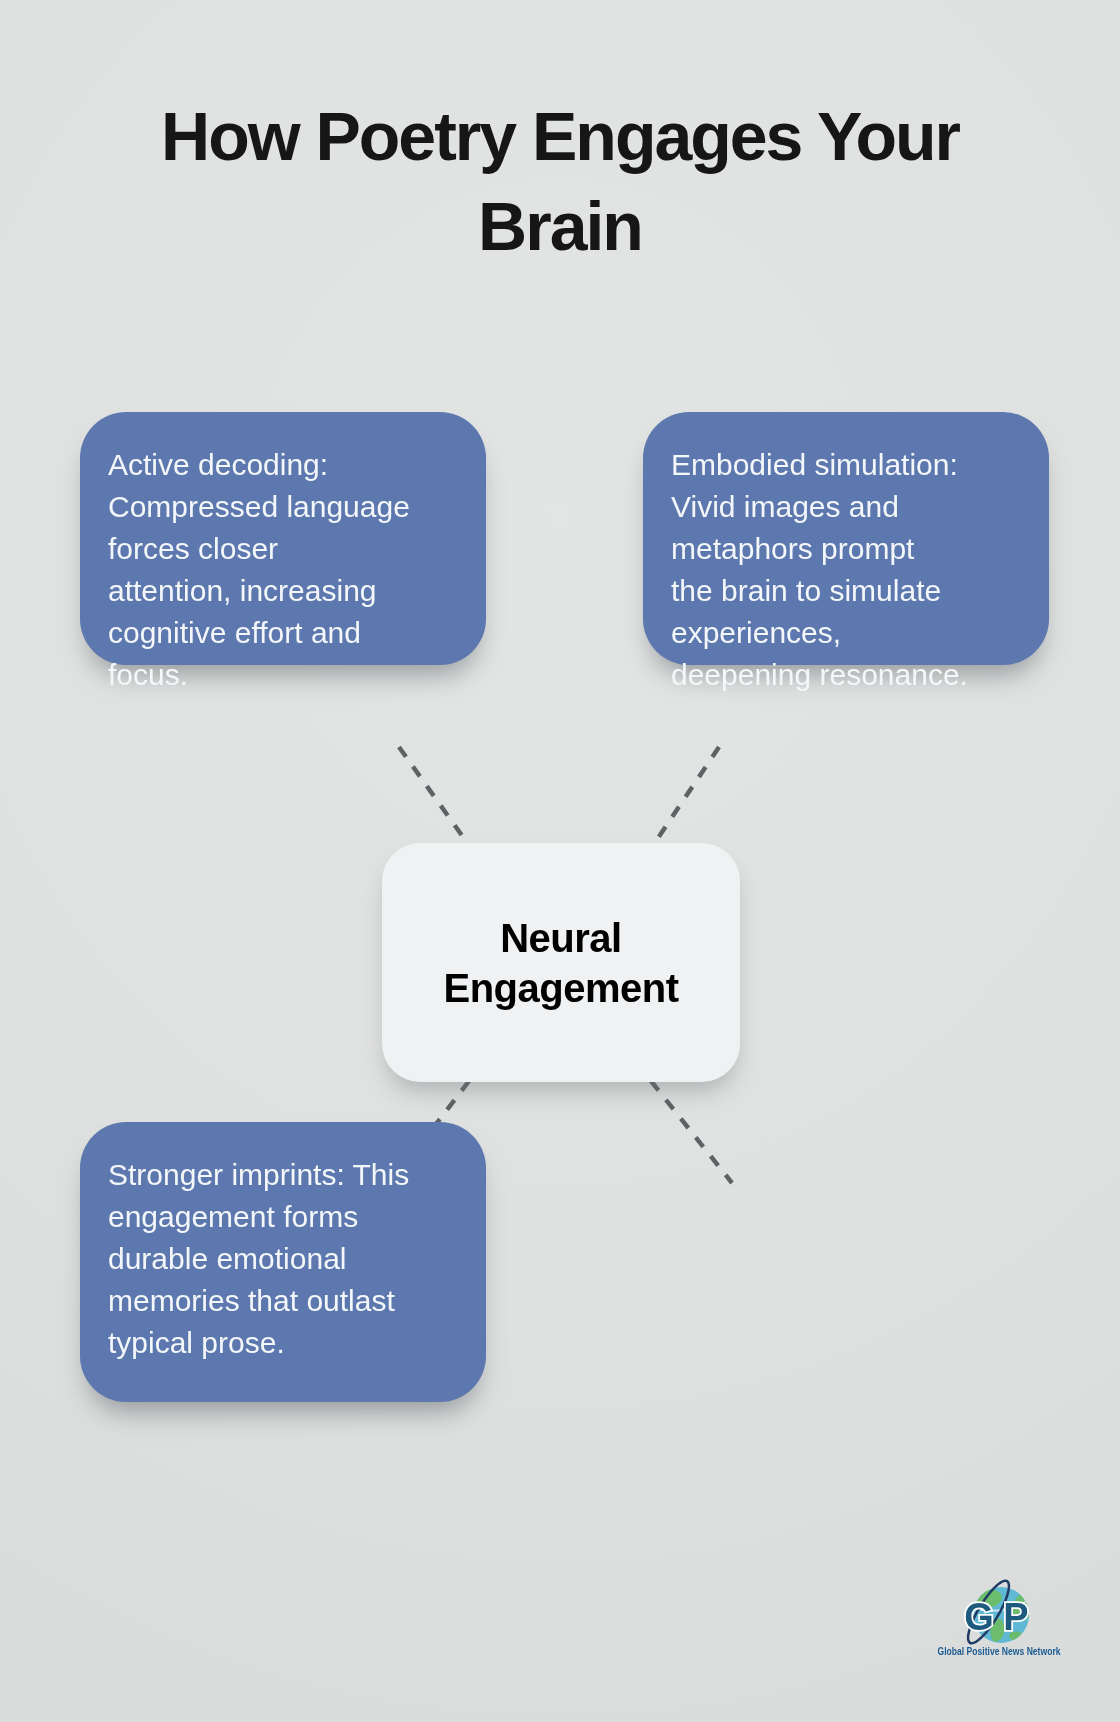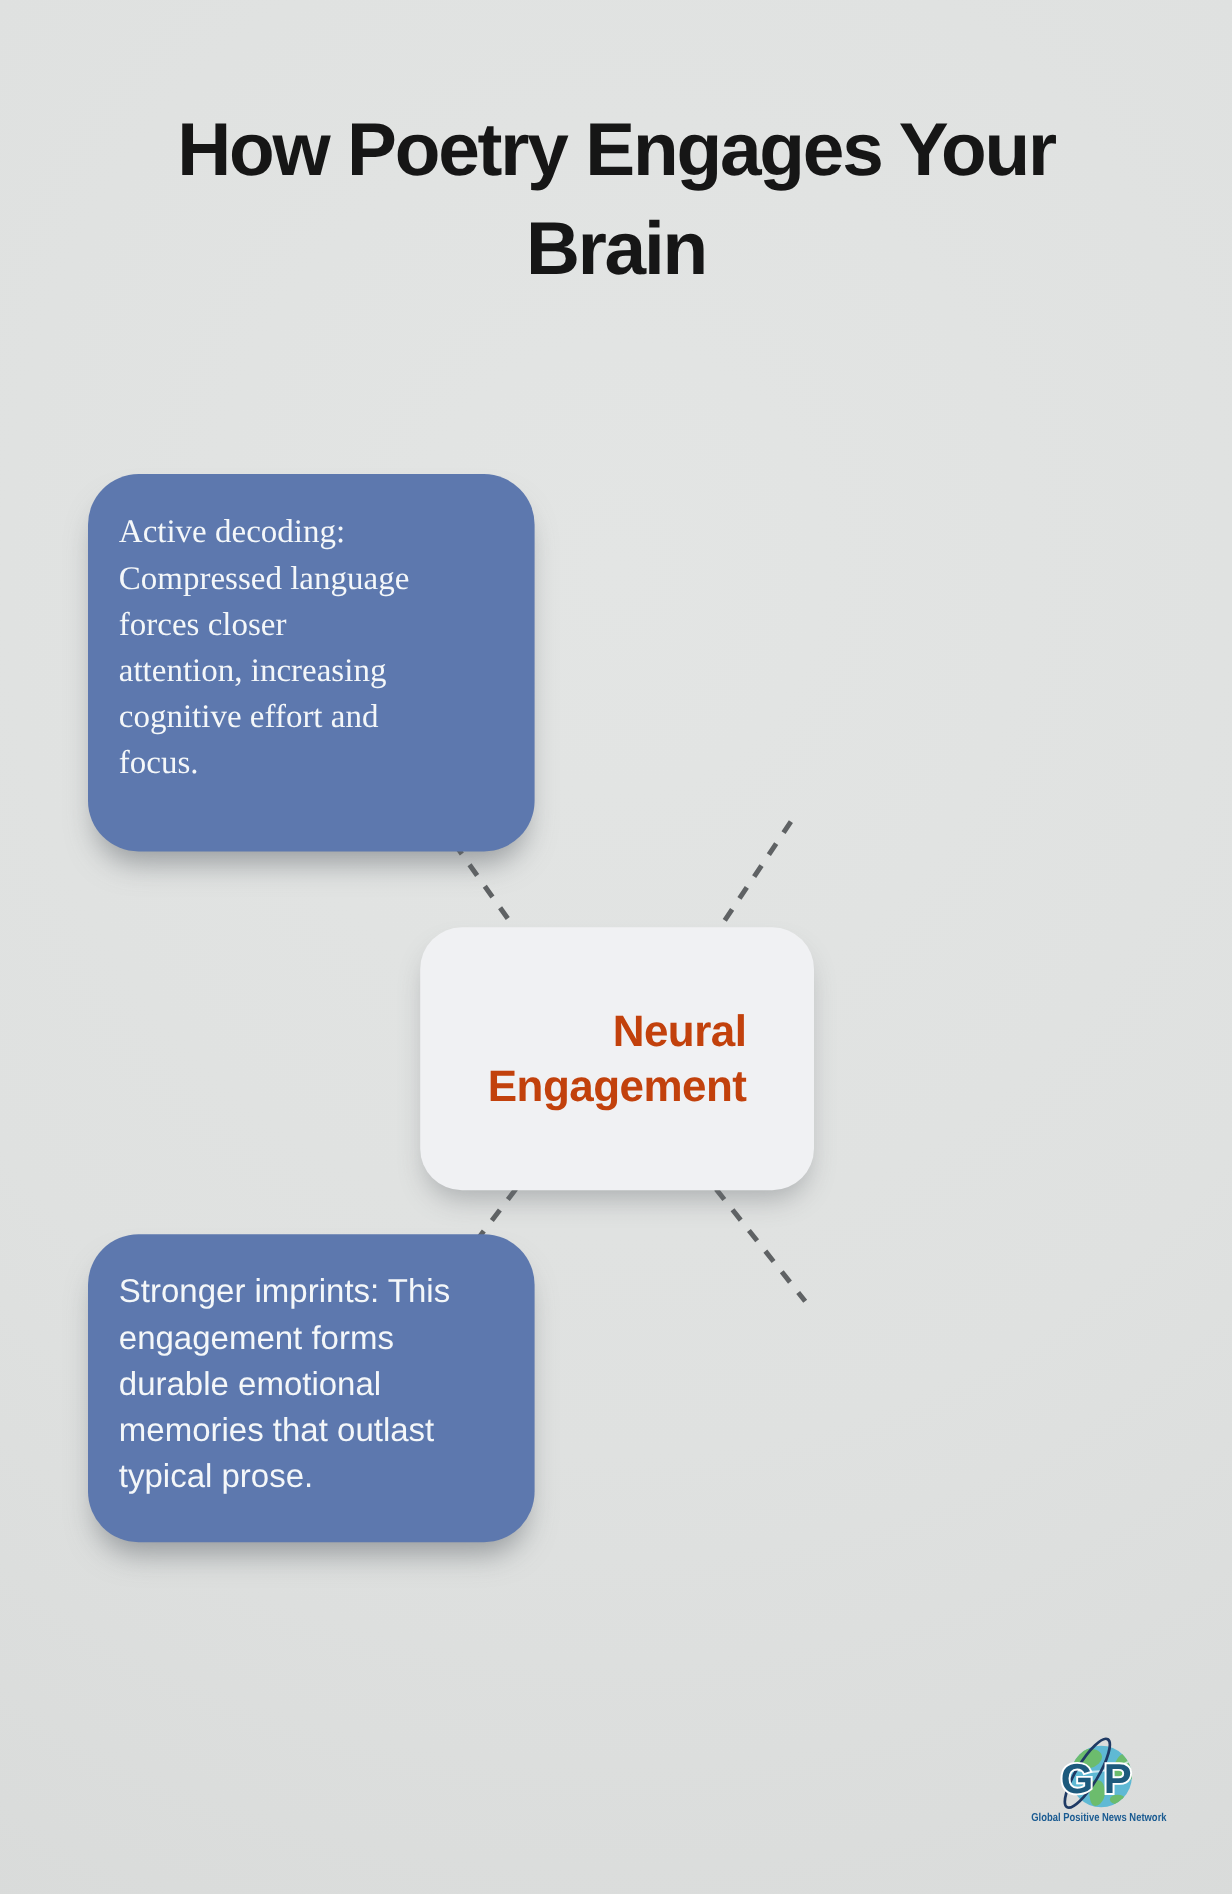--- a/index.html
+++ b/index.html
@@ -27,42 +27,42 @@
   }
   .node{
     position:absolute;
     width:406px;
     background:#5d78ae;
     border-radius:46px;
     box-shadow:0 18px 26px -8px rgba(95,100,106,0.55);
     box-sizing:border-box;
     padding:32px 28px 0 28px;
   }
-  .node-tl,.node-tr{top:431px;height:343px;font-family:Liberation Serif, serif;}
+  .node-tl,.node-tr{top:412px;height:253px;}
   .node-bl,.node-br{top:1122px;height:280px;}
   .node-tl,.node-bl{left:80px;}
   .node-tr,.node-br{left:643px;}
   .node-text{
     margin:0;
     color:#f4f7f9;
     font-size:30px;line-height:42px;
     white-space:pre-line;
   }
   .center-node{
     position:absolute;left:382px;top:843px;
     width:358px;height:239px;
     background:#f0f1f3;
     border-radius:38px;
     box-shadow:0 14px 24px -6px rgba(110,115,120,0.45);
     display:flex;align-items:center;justify-content:center;
   }
   .center-text{
     margin:0;
-    text-align:right;
-    color:#c2410c;
+    text-align:center;
+    color:#000000;
     font-weight:700;
     font-size:40px;line-height:50px;
     letter-spacing:-0.5px;
     white-space:pre-line;
   }
   .logo{position:absolute;left:900px;top:1576px;width:200px;height:90px;}
   .logo svg{display:block;}
   .logo-letter{
     font-family:"Liberation Sans","DejaVu Sans",sans-serif;
     font-weight:700;font-size:38px;
@@ -93,20 +93,28 @@
 
   <div class="node node-tl">
     <p class="node-text">Active decoding:
 Compressed language
 forces closer
 attention, increasing
 cognitive effort and
 focus.</p>
   </div>
 
+  <div class="node node-tr">
+    <p class="node-text">Embodied simulation:
+Vivid images and
+metaphors prompt
+the brain to simulate
+experiences,
+deepening resonance.</p>
+  </div>
 
   <div class="center-node">
     <p class="center-text">Neural
 Engagement</p>
   </div>
 
   <div class="node node-bl">
     <p class="node-text">Stronger imprints: This
 engagement forms
 durable emotional

